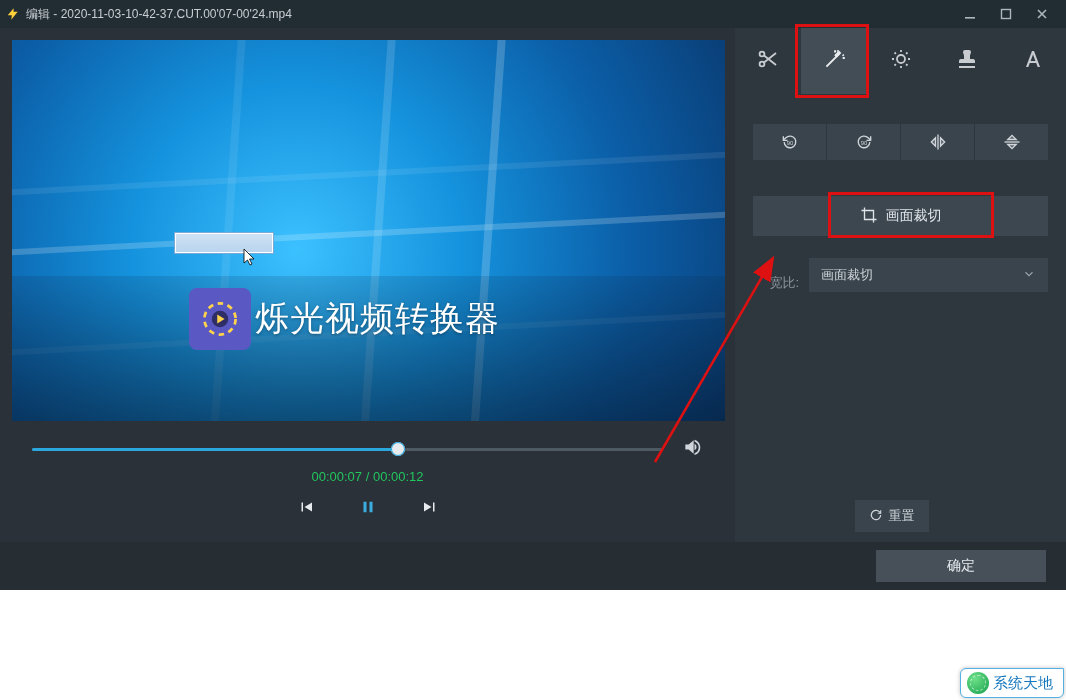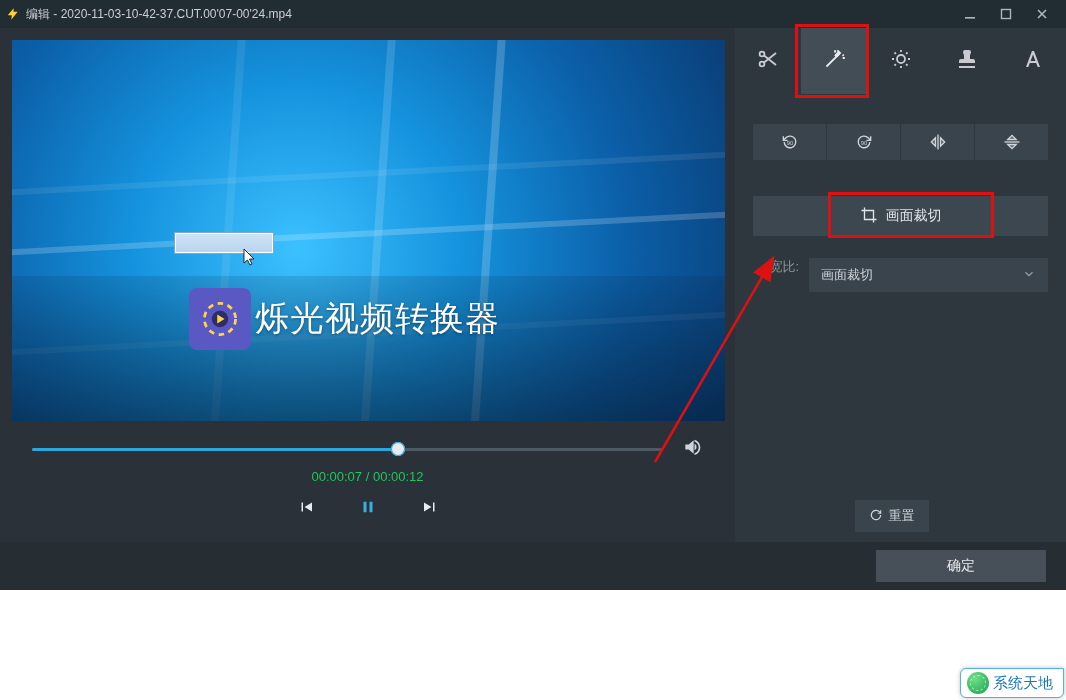--- a/index.html
+++ b/index.html
@@ -50,21 +50,21 @@
   .tool-tabs .tab{flex:1; display:flex; align-items:center; justify-content:center; color:#c8ccd0; background:#2f373e; position:relative;}
   .tool-tabs .tab.active{background:#434d55; color:#e9edf0;}
   .hl-red{position:absolute; border:3px solid #d11; pointer-events:none;}
   .hl-red.tab-hl{left:60px; top:-4px; width:74px; height:74px;}
   .section{padding:16px 18px 0 18px;}
   .transform-row{display:flex; gap:0; margin-top:14px;}
   .transform-row .tbtn2{flex:1; height:36px; background:#3a444c; display:flex; align-items:center; justify-content:center; color:#cfd5da; border-right:1px solid #2f373e;}
   .transform-row .tbtn2:last-child{border-right:none;}
   .crop-btn{margin-top:36px; height:40px; background:#3c4750; color:#dfe4e8; display:flex; align-items:center; justify-content:center; gap:8px; font-size:14px; position:relative;}
   .hl-red.crop-hl{left:75px; top:-4px; width:166px; height:46px;}
-  .field-row{display:flex; align-items:flex-start; gap:10px; margin-top:22px; color:#8f979e; font-size:13px;}
+  .field-row{display:flex; align-items:flex-end; gap:10px; margin-top:22px; color:#8f979e; font-size:13px;}
   .field-row .lab{width:46px; text-align:right; flex-shrink:0;}
   .select{flex:1; height:34px; background:#3a444c; color:#cfd5da; display:flex; align-items:center; justify-content:space-between; padding:0 12px;}
   .select .chev{color:#9aa2a8;}
   .stepper{flex:1; height:34px; background:#3a444c; display:flex; align-items:center;}
   .stepper .sbtn{width:36px; height:34px; display:flex; align-items:center; justify-content:center; color:#c4cacf; font-size:18px;}
   .stepper .sval{flex:1; text-align:center; color:#cfd5da; font-size:13px;}
   .side-spacer{flex:1;}
   .reset-row{display:flex; justify-content:center; padding:0 18px 10px 0;}
   .reset-btn{height:32px; padding:0 14px; background:#3a444c; color:#cfd5da; display:flex; align-items:center; gap:6px; font-size:13px;}
   

